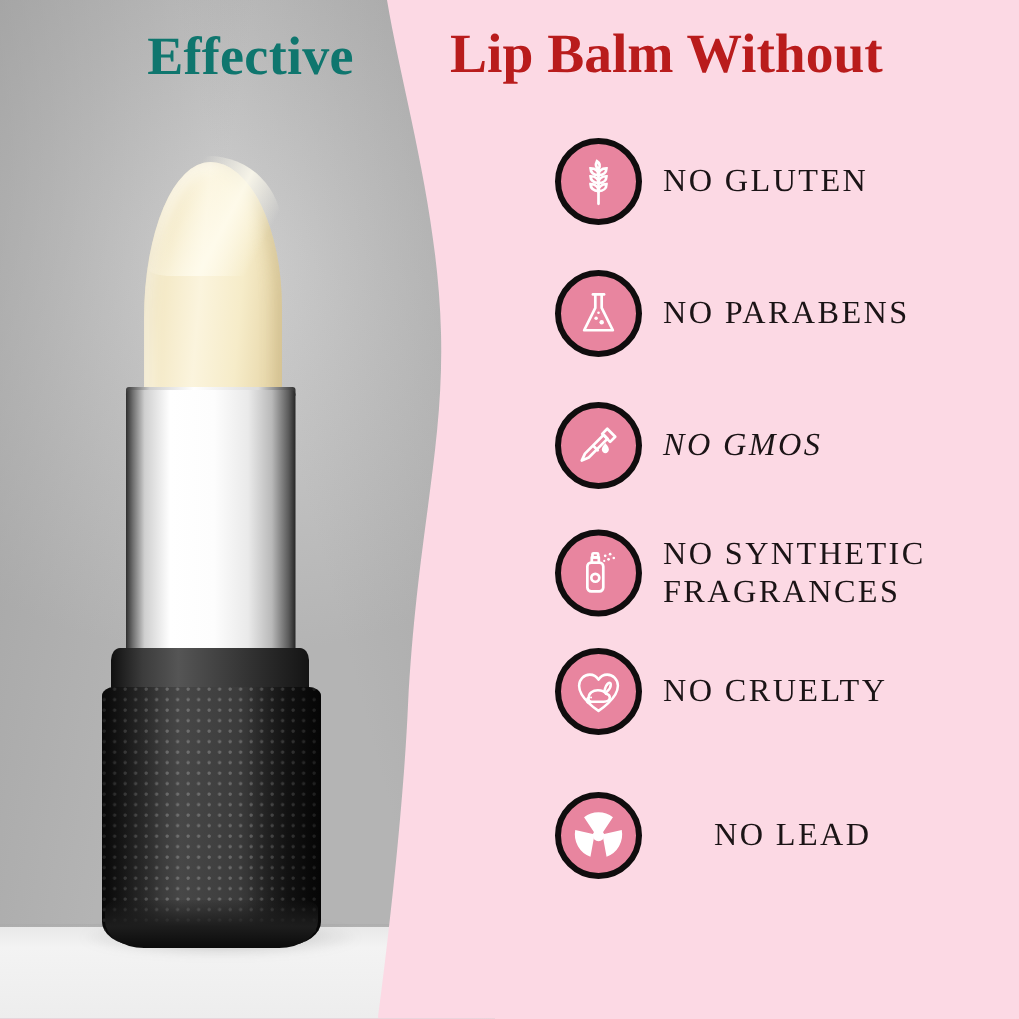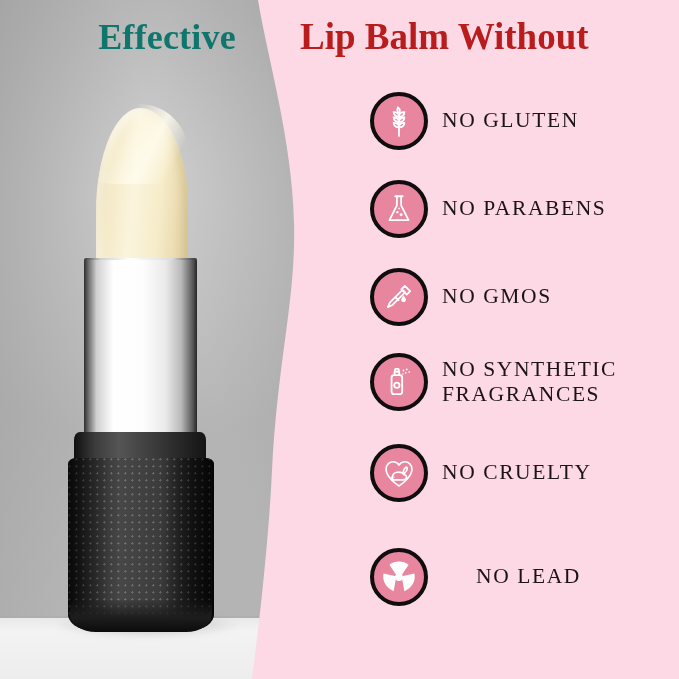--- a/index.html
+++ b/index.html
@@ -175,21 +175,21 @@
           <path d="M12.5 4h7"></path>
           <path d="M14 4v8.5L7 26.5h18L18 12.5V4"></path>
           <circle cx="14.5" cy="19" r="1.1" fill="#fff" stroke="none"></circle>
           <circle cx="18" cy="21.5" r="1.4" fill="#fff" stroke="none"></circle>
           <circle cx="16" cy="15.5" r="0.8" fill="#fff" stroke="none"></circle>
         </svg>
       </div>
       <div class="benefit-label">NO PARABENS</div>
     </div>
 
-    <div class="benefit" style="top:176px;">
+    <div class="benefit" style="top:176px;font-style:italic;">
       <div class="badge">
         <svg width="34" height="34" viewBox="0 0 32 32" fill="none" stroke="#fff" stroke-width="1.7" stroke-linejoin="round" stroke-linecap="round">
           <path d="M21.5 5.5l5 5-3.2 3.2-5-5z"></path>
           <path d="M19.3 9.3L7.5 21.1l-2 4.4 4.4-2L21.7 11.7z"></path>
           <path d="M13 16.5l2.5 2.5"></path>
           <path d="M22.5 18.5c0 1.3-1 2.3-2.2 2.3s-2.2-1-2.2-2.3c0-1.5 2.2-4 2.2-4s2.2 2.5 2.2 4z" fill="#fff" stroke="none"></path>
         </svg>
       </div>
       <div class="benefit-label">NO GMOS</div>
     </div>
@@ -205,35 +205,35 @@
           <circle cx="23.3" cy="4.2" r="0.85" fill="#fff" stroke="none"></circle>
           <circle cx="22.3" cy="7.4" r="0.85" fill="#fff" stroke="none"></circle>
           <circle cx="25.6" cy="6.6" r="0.8" fill="#fff" stroke="none"></circle>
           <circle cx="19.6" cy="8.4" r="0.7" fill="#fff" stroke="none"></circle>
         </svg>
       </div>
       <div class="benefit-label">NO SYNTHETIC
 FRAGRANCES</div>
     </div>
 
-    <div class="benefit" style="top:352px;">
+    <div class="benefit" style="top:340px;">
       <div class="badge">
         <svg width="36" height="36" viewBox="0 0 32 32" fill="none" stroke="#fff" stroke-width="1.5" stroke-linejoin="round" stroke-linecap="round">
           <path d="M16 27.5S4.5 20.2 4.5 12.6C4.5 8.8 7.4 6 10.8 6c2.2 0 4.1 1.2 5.2 3 1.1-1.8 3-3 5.2-3 3.4 0 6.3 2.8 6.3 6.6 0 7.6-11.5 14.9-11.5 14.9z"></path>
           <path d="M10.2 19.6c0-2.6 2.4-4.4 5.4-4.4 2.2 0 4 .8 4.9 2.1"></path>
           <path d="M20.5 17.3c1.3.3 2.2 1.2 2.2 2.3 0 1.4-1.5 2.5-3.6 2.5H12c-1.2 0-2-.8-2-1.8"></path>
           <path d="M10.2 19.6c-.6.3-1 .9-1 1.6 0 .9.8 1.6 1.8 1.6"></path>
           <path d="M19.6 15.4c.4-1.8 1.3-3.6 2.2-4.3.7-.5 1.5-.2 1.5.8 0 1.3-1.2 3.2-2.4 4.2"></path>
           <circle cx="11.6" cy="19.6" r="0.6" fill="#fff" stroke="none"></circle>
         </svg>
       </div>
       <div class="benefit-label">NO CRUELTY</div>
     </div>
 
-    <div class="benefit" style="top:456px;gap:48px;">
+    <div class="benefit" style="top:436px;gap:48px;">
       <div class="badge">
         <svg width="40" height="40" viewBox="0 0 32 32" fill="#fff" stroke="none">
           <circle cx="16" cy="16" r="3.1"></circle>
           <path d="M16 13.4 A2.6 2.6 0 0 1 13.9 14.6 L8.3 6.2 A12.6 12.6 0 0 1 23.7 6.2 L18.1 14.6 A2.6 2.6 0 0 1 16 13.4 Z"></path>
           <path d="M13.5 17.6 A2.6 2.6 0 0 1 13.6 15.3 L3.6 13.1 A12.6 12.6 0 0 0 11.7 27.3 Z"></path>
           <path d="M18.5 17.6 A2.6 2.6 0 0 0 18.4 15.3 L28.4 13.1 A12.6 12.6 0 0 1 20.3 27.3 Z"></path>
         </svg>
       </div>
       <div class="benefit-label">NO LEAD</div>
     </div>

